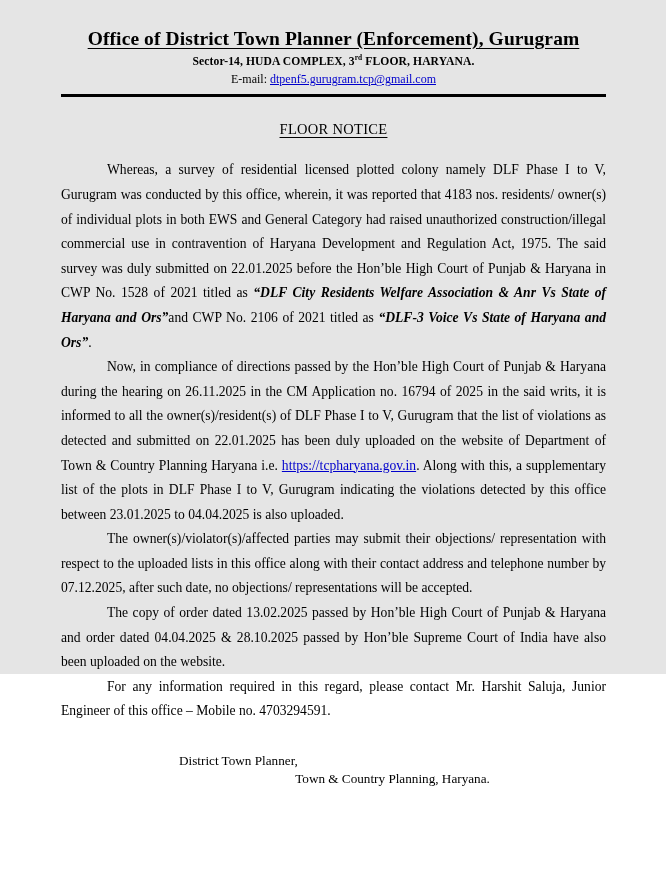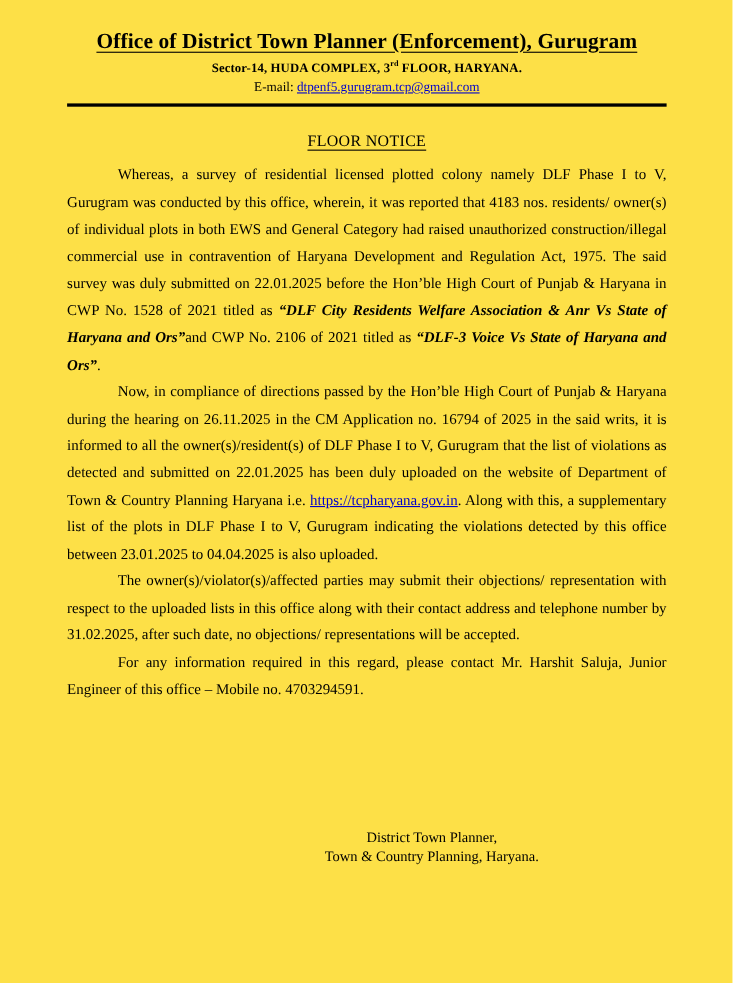--- a/index.html
+++ b/index.html
@@ -9,25 +9,25 @@
   }
   body {
     width: 666px;
     height: 894px;
     font-family: "Liberation Serif", "DejaVu Serif", serif;
     color: #000000;
     overflow: hidden;
   }
   .page {
     width: 666px;
-    height: 894px;
+    height: 674px;
     position: relative;
     box-sizing: border-box;
     padding: 0;
-    background: #fde047;
+    background: #e5e5e5;
   }
   .content {
     position: absolute;
     left: 61px;
     top: 0;
     width: 545px;
   }
 
   
   .letterhead {
@@ -78,21 +78,21 @@
   
   .notice-title {
     text-align: center;
     font-size: 14.5px;
     margin-top: 24px;
     text-decoration: underline;
     text-underline-offset: 3px;
     letter-spacing: 0.3px;
   }
   .body-text {
-    margin-top: 9px;
+    margin-top: 20px;
   }
   p.para {
     font-size: 13.6px;
     line-height: 24.6px;
     text-align: justify;
     text-justify: inter-word;
     margin: 0 0 0 0;
     text-indent: 46px;
     hyphens: none;
   }
@@ -114,21 +114,21 @@
     font-size: 13.2px;
     line-height: 17.5px;
   }
   .signature .sd {
     display: block;
     text-align: center;
     margin-left: 118px;
   }
   .signature .sline1 {
     display: block;
-    text-align: center;
+    text-align: left;
     margin-left: 118px;
   }
   .signature .sline2 {
     display: block;
     text-align: center;
     margin-left: 118px;
   }
   .signature .sline3 {
     display: block;
     text-align: center;
@@ -150,22 +150,23 @@
     </div>
 
     <div class="notice-title">FLOOR NOTICE</div>
 
     <div class="body-text">
 
       <p class="para"><span>Whereas, a survey of residential licensed plotted colony namely DLF Phase I to V, Gurugram was conducted by this office, wherein, it was reported that 4183 nos. residents/ owner(s) of individual plots in both EWS and General Category had raised unauthorized construction/illegal commercial use in contravention of Haryana Development and Regulation Act, 1975. The said survey was duly submitted on 22.01.2025 before the Hon’ble High Court of Punjab &amp; Haryana in CWP No. 1528 of 2021 titled as </span><span class="bi">“DLF City Residents Welfare Association &amp; Anr Vs State of Haryana and Ors”</span><span>and CWP No. 2106 of 2021 titled as </span><span class="bi">“DLF-3 Voice Vs State of Haryana and Ors”</span><span>.</span></p>
 
       <p class="para"><span>Now, in compliance of directions passed by the Hon’ble High Court of Punjab &amp; Haryana during the hearing on 26.11.2025 in the CM Application no. 16794 of 2025 in the said writs, it is informed to all the owner(s)/resident(s) of DLF Phase I to V, Gurugram that the list of violations as detected and submitted on 22.01.2025 has been duly uploaded on the website of Department of Town &amp; Country Planning Haryana i.e. </span><a class="link" href="#">https://tcpharyana.gov.in</a><span>. Along with this, a supplementary list of the plots in DLF Phase I to V, Gurugram indicating the violations detected by this office between 23.01.2025 to 04.04.2025 is also uploaded.</span></p>
 
-      <p class="para">The owner(s)/violator(s)/affected parties may submit their objections/ representation with respect to the uploaded lists in this office along with their contact address and telephone number by 31.02.2025, after such date, no objections/ representations will be accepted.</p>
+      <p class="para">The owner(s)/violator(s)/affected parties may submit their objections/ representation with respect to the uploaded lists in this office along with their contact address and telephone number by 07.12.2025, after such date, no objections/ representations will be accepted.</p>
 
+      <p class="para">The copy of order dated 13.02.2025 passed by Hon’ble High Court of Punjab &amp; Haryana and order dated 04.04.2025 &amp; 28.10.2025 passed by Hon’ble Supreme Court of India have also been uploaded on the website.</p>
 
 
       <p class="para">For any information required in this regard, please contact Mr. Harshit Saluja, Junior Engineer of this office – Mobile no. 4703294591.</p>
 
     </div>
   </div>
 
   <div class="signature">
     <span class="sline1">District Town Planner,</span>
     <span class="sline3">Town &amp; Country Planning, Haryana.</span>

